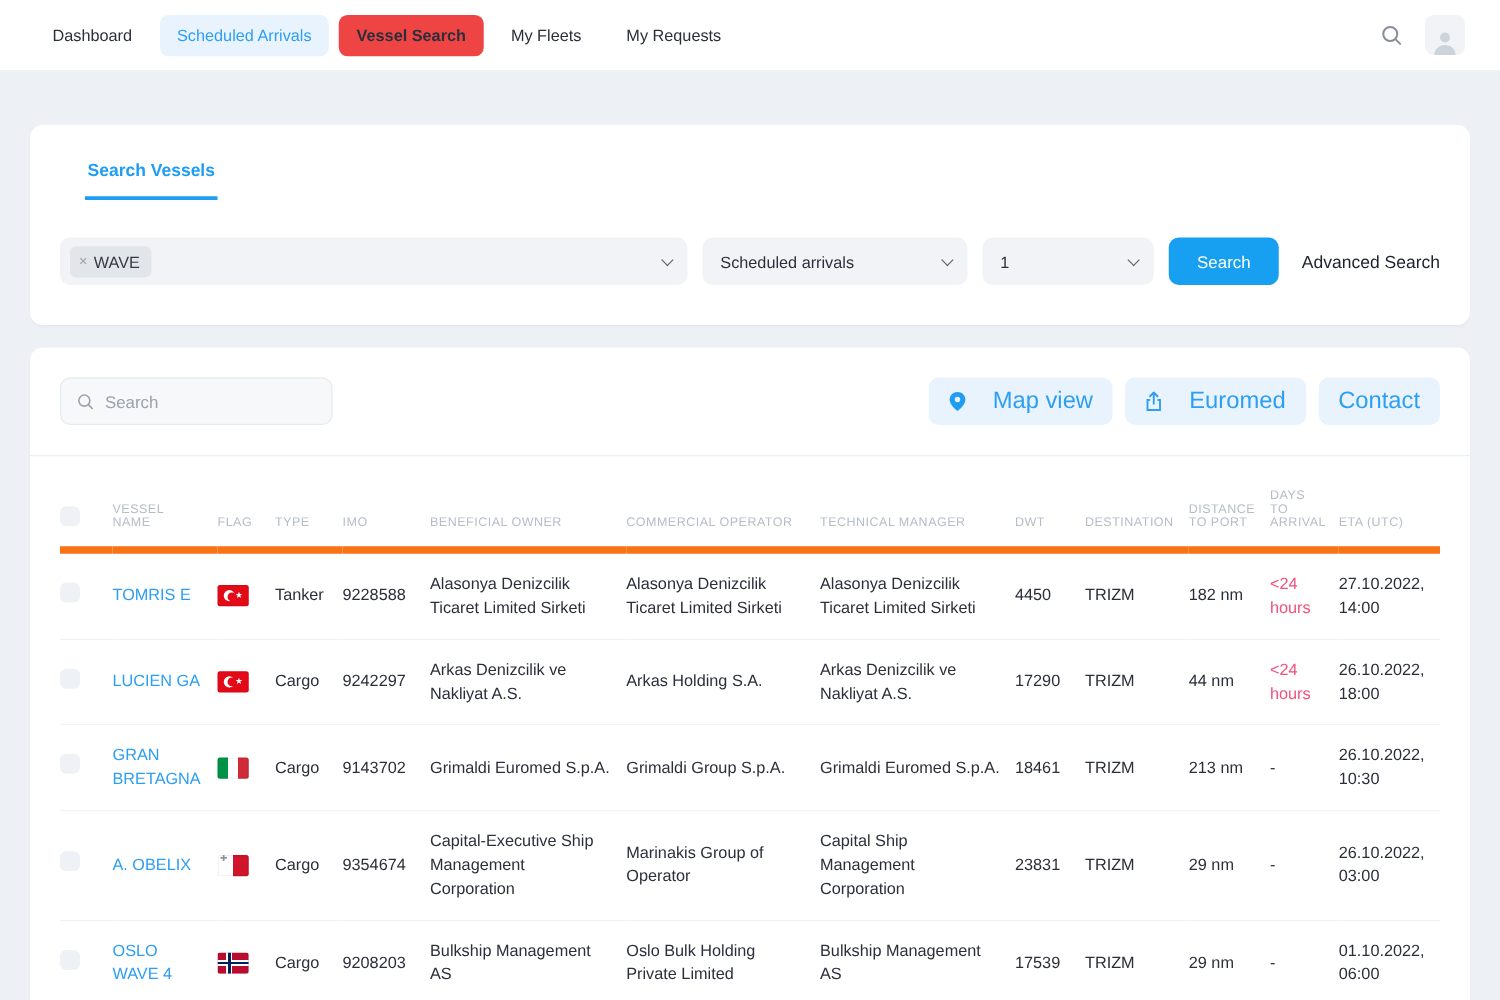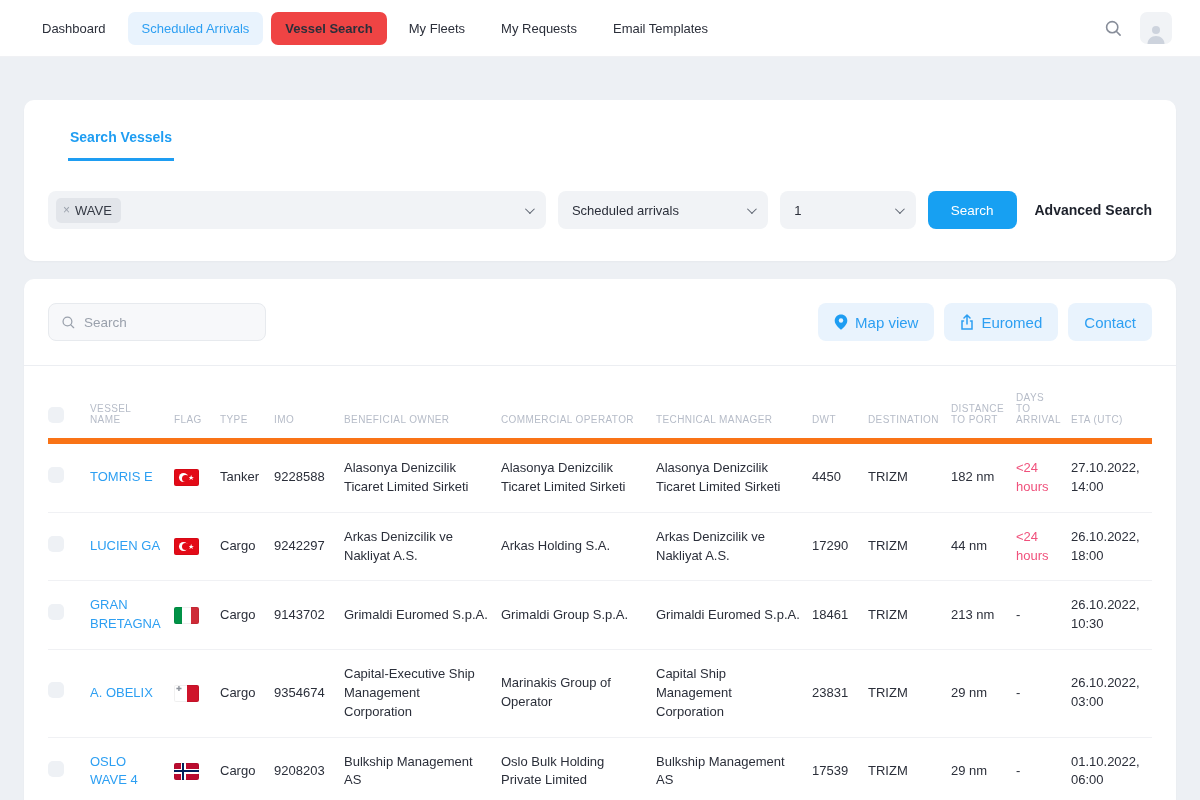--- a/index.html
+++ b/index.html
@@ -25,29 +25,29 @@
   .filters { display:flex; align-items:center; gap:12px; margin-top:30px; }
   .select { background:#f1f3f6; border-radius:8px; height:38px; display:flex; align-items:center; padding:0 14px; font-size:13px; color:#2b2f3a; cursor:pointer; position:relative; }
   .select .chev { margin-left:auto; }
   .sel-port { width:518px; padding-left:8px; }
   .sel-type { width:218px; }
   .sel-days { width:140px; }
   .chev { width:7px; height:7px; border-right:1.5px solid #5f6672; border-bottom:1.5px solid #5f6672; transform:rotate(45deg) translateY(-2px); flex:none; }
   .tag { background:#e2e5ea; border-radius:5px; padding:5px 9px 5px 7px; font-size:13px; color:#343944; display:flex; align-items:center; gap:5px; }
   .tag .x { color:#9aa1ac; font-size:12px; cursor:pointer; }
   .btn-primary { background:#17a0f2; color:#fff; border:none; border-radius:8px; height:38px; padding:0 23px; font-size:13.5px; font-family:inherit; font-weight:400; cursor:pointer; }
-  .adv-link { font-size:14px; font-weight:700; color:#1d212b; margin-left:6px; cursor:pointer; white-space:nowrap; }
+  .adv-link { font-size:14px; font-weight:400; color:#1d212b; margin-left:6px; cursor:pointer; white-space:nowrap; }
 
   
   .toolbar { display:flex; align-items:center; }
   .tbl-search { width:218px; height:38px; background:#f7f8fa; border:1px solid #e7eaee; border-radius:8px; display:flex; align-items:center; padding:0 12px; gap:8px; }
   .tbl-search input { border:none; background:transparent; outline:none; font-size:13.5px; font-family:inherit; color:#2b2f3a; width:100%; }
   .tbl-search input::placeholder { color:#9aa1ac; }
   .tool-btns { margin-left:auto; display:flex; gap:10px; }
-  .btn-soft { background:#e9f3fd; color:#2d9ff2; border:none; border-radius:8px; height:38px; padding:0 16px; font-size:15px; font-family:inherit; display:flex; align-items:center; gap:7px; cursor:pointer; }
+  .btn-soft { background:#e9f3fd; color:#2d9ff2; border:none; border-radius:8px; height:38px; padding:0 16px; font-size:19px; font-family:inherit; display:flex; align-items:center; gap:21px; cursor:pointer; }
   .toolbar-divider { border:none; border-top:1px solid #eceef2; margin:24px -24px 0; }
 
   
   table { width:100%; border-collapse:collapse; table-layout:fixed; margin-top:4px; }
   th { font-size:10px; font-weight:400; color:#b6bcc8; text-transform:uppercase; letter-spacing:.4px; text-align:left; vertical-align:bottom; padding:22px 12px 13px 0; border-bottom:6px solid #f97316; }
   td { font-size:13px; color:#2b2f3a; padding:15px 12px 15px 0; border-bottom:1px solid #f0f1f4; vertical-align:middle; line-height:1.45; }
   .checkbox { width:16px; height:16px; border-radius:5px; background:#eef1f5; display:inline-block; cursor:pointer; }
   .vessel-link { color:#2d9ff2; text-decoration:none; cursor:pointer; }
   .days-highlight { color:#f0517c; }
 
@@ -70,21 +70,20 @@
 </style>
 </head>
 <body>
 
 <header class="topnav">
   <div class="nav-item">Dashboard</div>
   <div class="nav-item active">Scheduled Arrivals</div>
   <div class="nav-item hl">Vessel Search</div>
   <div class="nav-item">My Fleets</div>
   <div class="nav-item">My Requests</div>
-  <div class="nav-item">Email Templates</div>
   <div class="nav-right">
     <span class="icon-btn">
       <svg width="19" height="19" viewBox="0 0 19 19" fill="none">
           <circle cx="8.2" cy="8.2" r="5.6" stroke="#878d99" stroke-width="1.6"></circle>
           <path d="M12.5 12.5l3.6 3.6" stroke="#878d99" stroke-width="1.6" stroke-linecap="round"></path>
         </svg>
     </span>
     <span class="avatar">
       <svg width="22" height="20" viewBox="0 0 22 20" fill="#cdd3dd">
           <circle cx="11" cy="6" r="4"></circle>

